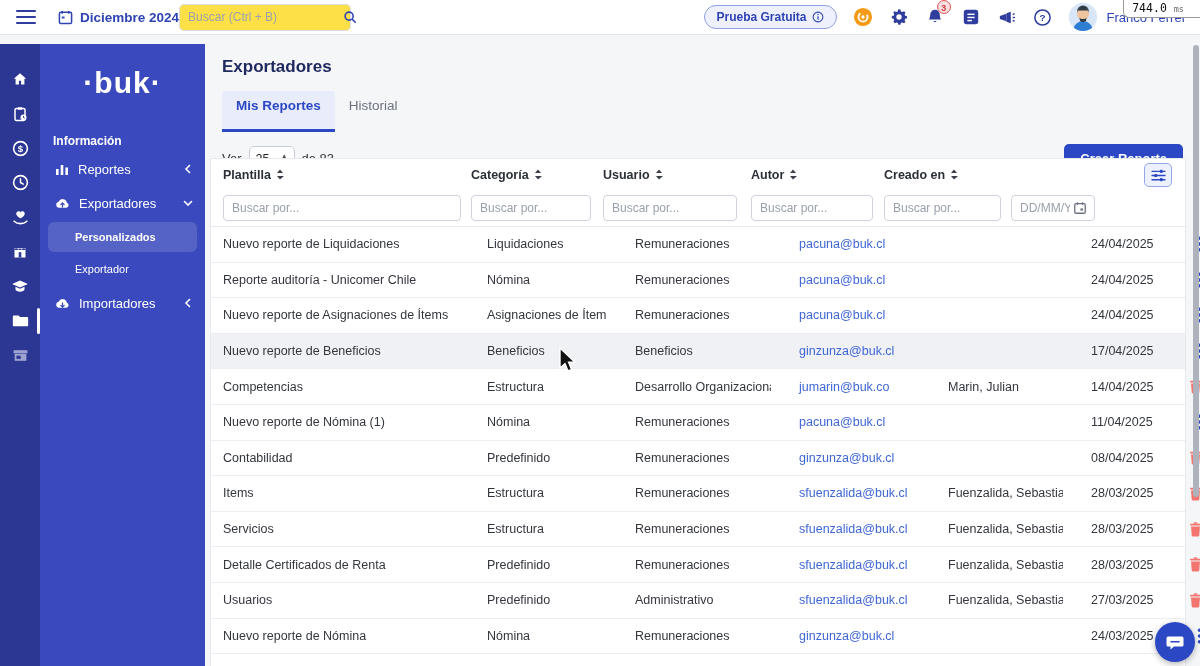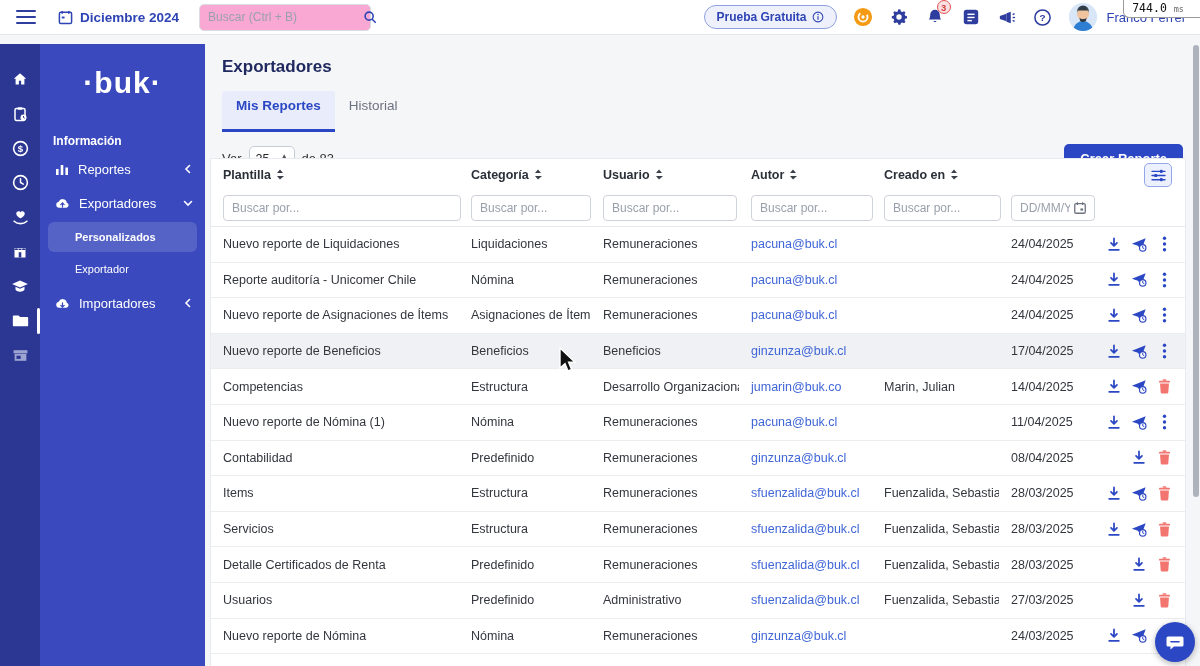--- a/index.html
+++ b/index.html
@@ -5,22 +5,22 @@
   * { margin:0; padding:0; box-sizing:border-box; }
   html,body { width:1200px; height:666px; overflow:hidden;
     font-family:"Liberation Sans", sans-serif; background:#f5f6f8; position:relative; }
 
   
   .topbar { position:absolute; top:0; left:0; width:1200px; height:35px; background:#ffffff;
     border-bottom:1px solid #e4e6ec; display:flex; align-items:center; z-index:20; }
   .hamburger { width:20px; height:14px; margin-left:16px; display:flex; flex-direction:column; justify-content:space-between; cursor:pointer; }
   .hamburger span { height:2.4px; background:#2e3d9e; border-radius:2px; }
   .period { display:flex; align-items:center; gap:7px; margin-left:22px; color:#2e43b4; font-weight:bold; font-size:13.5px; }
-  .searchbox { margin-left:20px; width:172px; height:27px; border:1px solid #d9dce3; border-radius:5px;
-    display:flex; align-items:center; padding:0 8px; background:#f9a8d4; }
+  .searchbox { width:172px; height:27px; border:1px solid #d9dce3; border-radius:5px;
+    display:flex; align-items:center; padding:0 8px; background:#fde047; }
   .searchbox input { border:none; outline:none; flex:1; font-size:12px; color:#444; font-family:"Liberation Sans",sans-serif; background:transparent; }
   .searchbox input::placeholder { color:#9aa0ab; }
   .topbar-right { margin-left:auto; display:flex; align-items:center; gap:16px; padding-right:14px;justify-content:flex-end; }
   .trial-pill { border:1px solid #8fa0e0; background:#eef1fc; color:#2e43b4; font-size:12px; font-weight:bold;
     border-radius:12px; padding:4px 12px; display:flex; align-items:center; gap:5px; cursor:pointer; }
   .icon-btn { width:20px; height:20px; display:flex; align-items:center; justify-content:center; cursor:pointer; position:relative; }
   .badge { position:absolute; top:-7px; right:-6px; background:#f9dfe1; border:1px solid #e05252; color:#cf3f3f;
     font-size:9.5px; font-weight:bold; width:14px; height:14px; border-radius:50%; display:flex; align-items:center; justify-content:center; }
   .avatar { width:28px; height:28px; border-radius:50%; background:#d9e6f7; overflow:hidden; cursor:pointer; }
   .username { color:#2e43b4; font-size:13px; margin-left:-6px; cursor:pointer; }
@@ -68,21 +68,21 @@
   .tfilters { height:37px; border-bottom:1px solid #e9eaef; }
   .tfilters .tf { padding-left:12px; }
   .tf input { height:26px; border:1px solid #cfd3db; border-radius:4px; padding:0 8px; font-size:12px; color:#444;
     font-family:"Liberation Sans",sans-serif; outline:none; background:#fff; }
   .tf input::placeholder { color:#9aa0ab; }
   .tf.date { position:relative; }
   .tf.date input { width:84px; padding-right:24px; }
   .tf.date .cal { position:absolute; left:74px; top:50%; transform:translateY(-50%); pointer-events:none; display:flex; }
   .filter-toggle { position:absolute; top:4px; right:13px; width:28px; height:24px; border:1px solid #93a7ea; background:#edf1fd;
     border-radius:5px; display:flex; align-items:center; justify-content:center; cursor:pointer; }
-  .trow { height:35.6px; border-bottom:1px solid #ecedf1; }
+  .trow { height:35.6px; border-bottom:1px solid #ecedf1;gap:16px; }
   .trow.hover { background:#f0f1f4; }
   .td { font-size:12.5px; color:#33363d; padding-left:12px; white-space:nowrap; overflow:hidden; }
   .td.link { color:#3f66d6; cursor:pointer; }
   .td.actions { display:flex; justify-content:flex-end; align-items:center; gap:9px; padding-right:13px; }
   .act { width:16px; height:16px; display:flex; align-items:center; justify-content:center; cursor:pointer; }
 
   
   .scroll-thumb { position:absolute; top:45px; right:1px; width:6px; height:452px; background:#adb2bc; border-radius:3px; z-index:40; }
   .fab { position:absolute; left:1155px; top:622px; width:40px; height:40px; border-radius:50%; background:#2b47c4;
     box-shadow:0 2px 6px rgba(0,0,0,0.3); display:flex; align-items:center; justify-content:center; cursor:pointer; z-index:50; }

